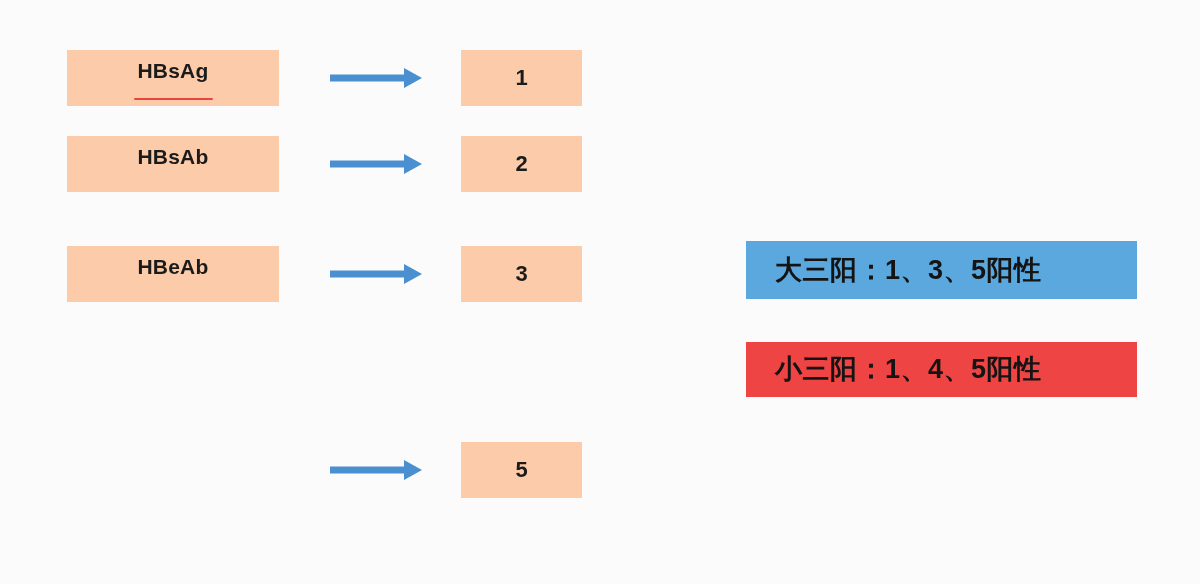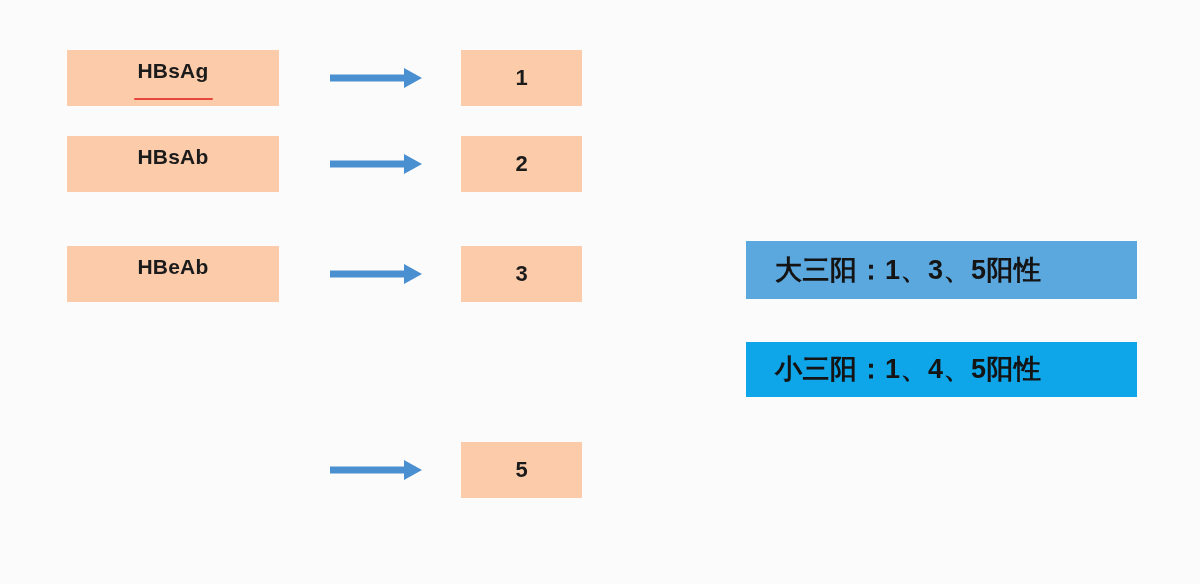--- a/index.html
+++ b/index.html
@@ -115,21 +115,21 @@
 
   #conclusion-major {
     top: 241px;
     height: 58px;
     background: #5ba8de;
   }
 
   #conclusion-minor {
     top: 342px;
     height: 55px;
-    background: #0ea5e9;
+    background: #ef4444;
   }
 </style>
 </head>
 <body>
 
 <div id="stage">
 
   <div class="flow-row" style="top:50px">
     <div class="marker-box">
       <span class="marker-label underlined">HBsAg</span>

